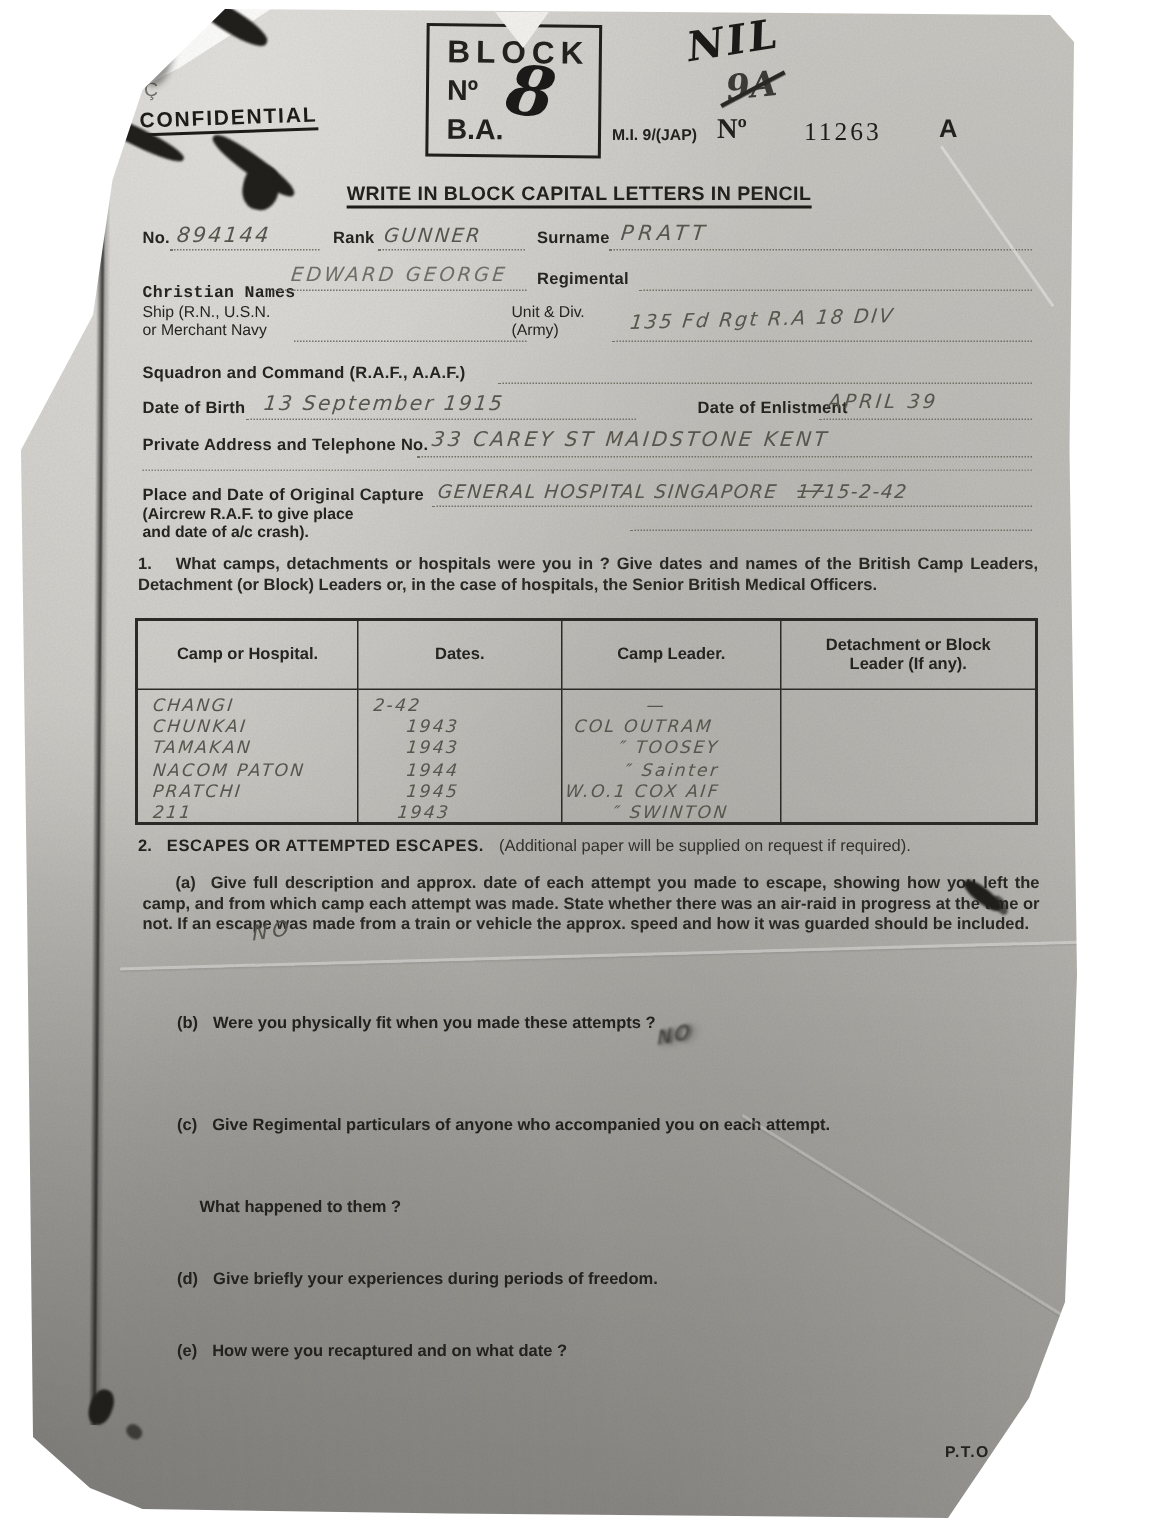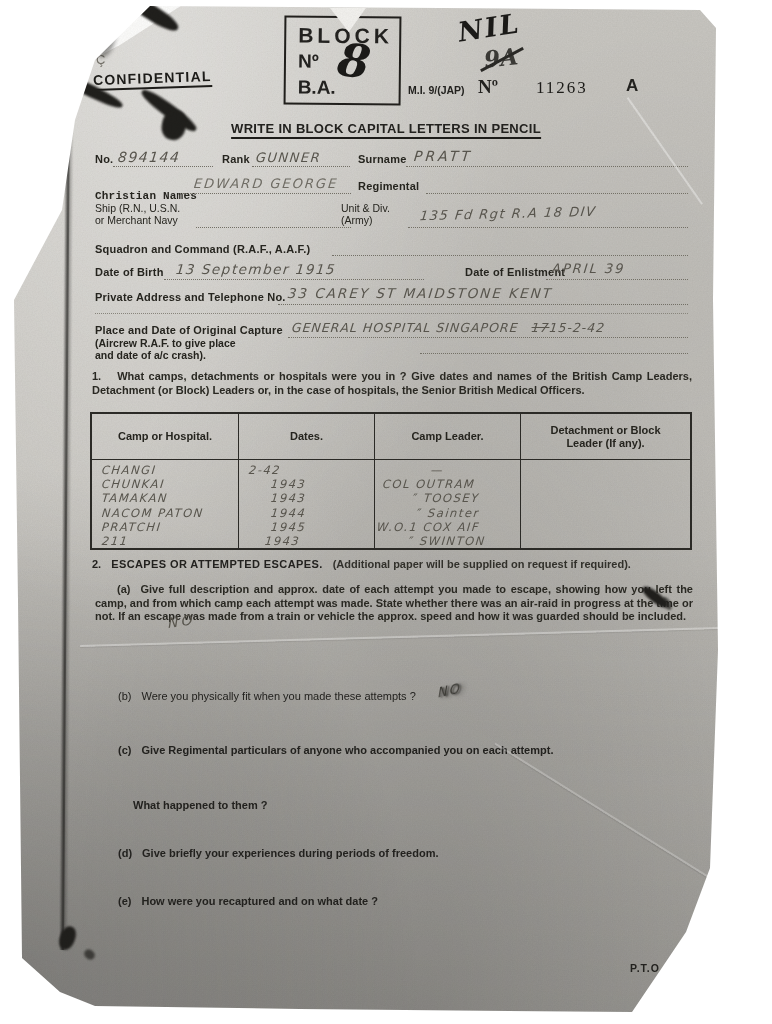--- a/index.html
+++ b/index.html
@@ -173,31 +173,31 @@
         <div class="hwline hw"></div>
         <div class="hwline hw"></div>
         <div class="hwline hw"></div>
         <div class="hwline hw"></div>
         <div class="hwline hw"></div>
         <div class="hwline hw"></div>
       </div>
     </div>
 
     <div class="abs" style="left:92px;top:558px;width:600px;font-size:11px;white-space:nowrap;">
-      <span style="font-weight:bold;margin-right:10px;">2.</span><span style="font-weight:bold;letter-spacing:.4px;margin-right:10px;">ESCAPES OR ATTEMPTED ESCAPES.</span><span style="font-weight:bold;color:#33322c;text-align:center;">(Additional paper will be supplied on request if required).</span>
+      <span style="font-weight:bold;margin-right:10px;">2.</span><span style="font-weight:bold;letter-spacing:.4px;margin-right:10px;">ESCAPES OR ATTEMPTED ESCAPES.</span><span style="font-weight:normal;color:#33322c;text-align:center;">(Additional paper will be supplied on request if required).</span>
     </div>
 
     <div class="abs para" style="left:95px;top:583px;width:598px;text-indent:22px;">
       <span style="margin-right:10px;">(a)</span><span>Give full description and approx. date of each attempt you made to escape, showing how you left the camp, and from which camp each attempt was made.   State whether there was an air-raid in progress at the time or not.   If an escape was made from a train or vehicle the approx. speed and how it was guarded should be included.</span>
     </div>
     <span class="abs hw" style="left:168px;top:613px;font-size:14px;letter-spacing:3px;transform:rotate(-8deg) skewX(-6deg);">NO</span>
     <div class="abs blot" style="left:640px;top:592px;width:30px;height:10px;transform:rotate(38deg);"></div>
     <div class="abs blot" style="left:660px;top:600px;width:14px;height:7px;transform:rotate(60deg);opacity:.7;"></div>
 
-    <div class="abs" style="left:118px;top:690px;font-size:11px;font-weight:normal;white-space:nowrap;">
+    <div class="abs" style="left:118px;top:676px;font-size:11px;font-weight:bold;white-space:nowrap;">
       <span style="margin-right:10px;">(b)</span><span>Were you physically fit when you made these attempts ?</span>
     </div>
     <span class="abs hw" style="left:438px;top:683px;font-size:13px;letter-spacing:2px;color:#3b3a35;transform:rotate(-12deg) skewX(-10deg);filter:blur(.7px);text-shadow:2px 1px 2px rgba(45,44,40,.8),5px 2px 4px rgba(45,44,40,.45);">NO</span>
 
     <div class="abs" style="left:118px;top:744px;font-size:11px;font-weight:bold;white-space:nowrap;">
       <span style="margin-right:10px;">(c)</span><span>Give Regimental particulars of anyone who accompanied you on each attempt.</span>
     </div>
     <span class="abs" style="left:133px;top:799px;font-size:11px;font-weight:bold;white-space:nowrap;">What happened to them ?</span>
 
     <div class="abs" style="left:118px;top:847px;font-size:11px;font-weight:bold;white-space:nowrap;">

